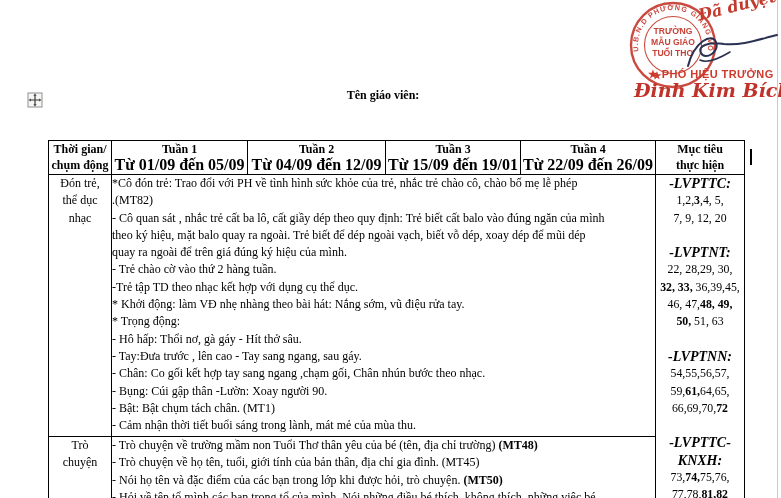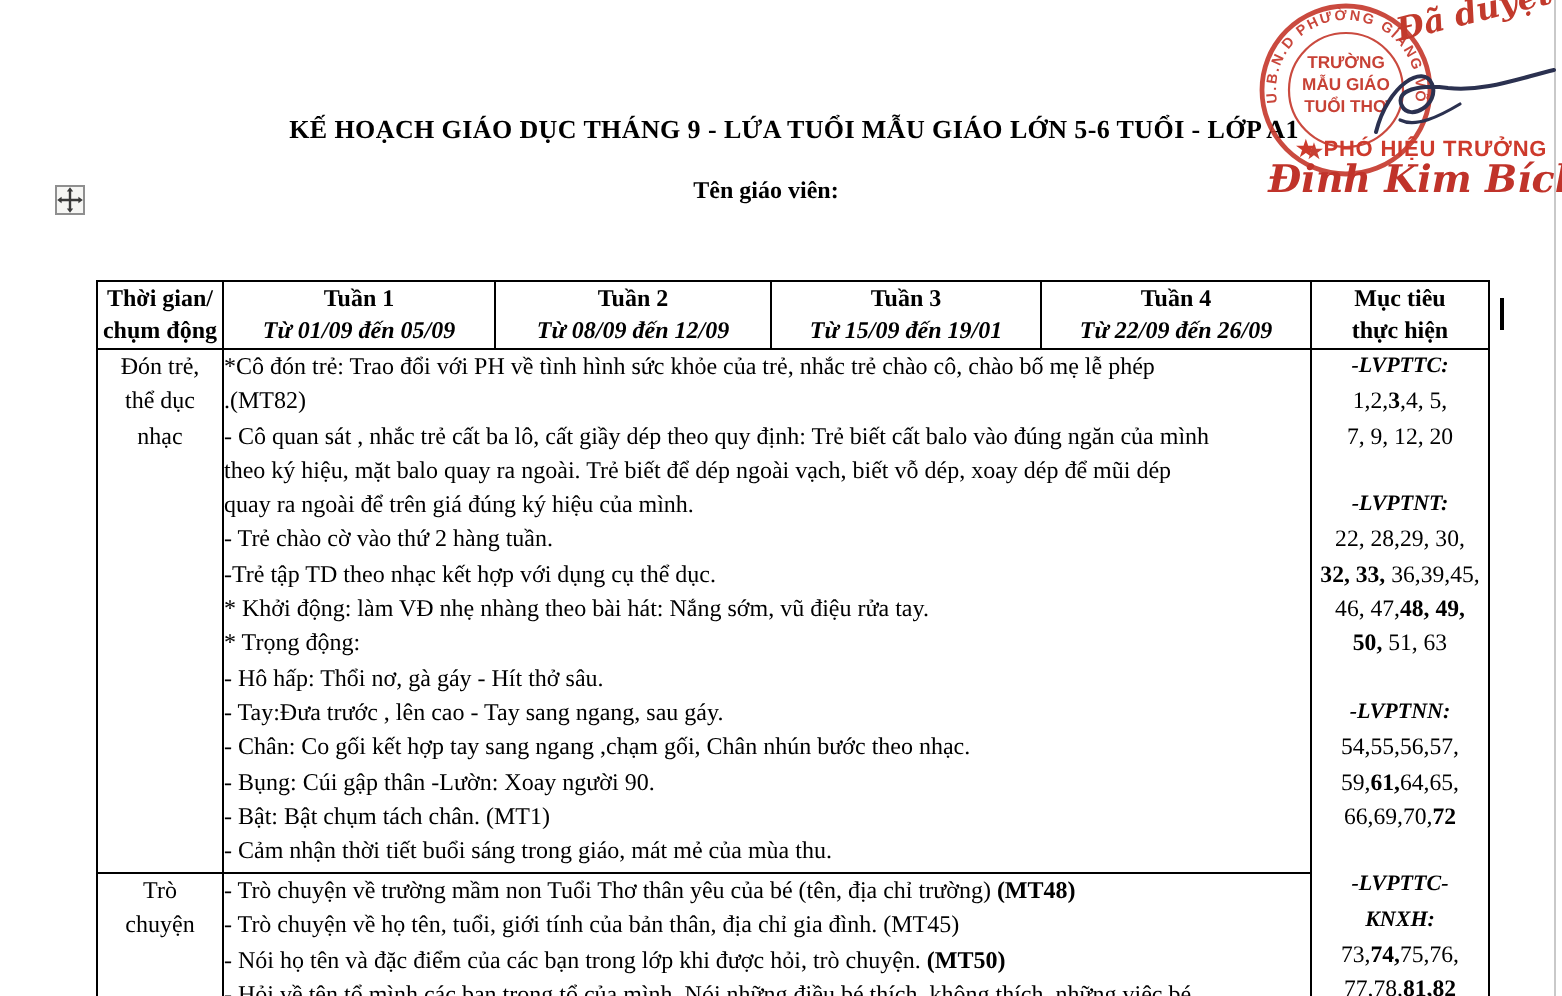--- a/index.html
+++ b/index.html
@@ -12,28 +12,28 @@
              font-weight:bold;font-size:13px;letter-spacing:.2px;white-space:nowrap;}
   .doc-subtitle{position:absolute;top:88px;left:0;width:766px;text-align:center;
              font-weight:bold;font-size:12px;}
 
   .table-handle{position:absolute;left:27px;top:92px;width:16px;height:16px;}
 
   table.plan{position:absolute;left:48px;top:112px;border-collapse:collapse;table-layout:fixed;margin-top:28px;}
   table.plan th, table.plan td{border:1.5px solid #000;padding:0;vertical-align:top;}
   .hdr th{font-weight:bold;font-size:12px;text-align:center;vertical-align:middle;
           height:33px;line-height:16px;padding:1px 0;}
-  .wk-dates{font-style:italic;font-size:12px;font-weight:bold;}
+  .wk-dates{font-size:16px;font-weight:bold;}
   .activity-cell{font-weight:normal;font-size:12px;text-align:center;padding-top:1px;}
   .activity-cell .line{line-height:17.3px;}
   .content-cell{font-size:12px;padding:1px 2px 0 3px;overflow:hidden;}
   .content-cell .line{white-space:pre;line-height:17.3px;height:17.3px;}
   .targets-cell{font-size:11.8px;text-align:center;padding-top:2px;overflow:hidden;}
   .targets-cell .line{white-space:pre;line-height:17.3px;height:17.3px;}
-  .targets-cell .t-head{font-weight:bold;font-style:italic;font-size:11px;}
+  .targets-cell .t-head{font-weight:bold;font-style:italic;font-size:14px;}
   b{font-weight:bold;}
 
   .stamp-wrap{position:absolute;left:615px;top:-5px;width:180px;height:115px;pointer-events:none;}
   .stamp-note{position:absolute;left:696px;top:6px;font-family:"DejaVu Serif",serif;
               font-style:italic;font-weight:bold;font-size:16px;color:#c23a2c;
               transform:rotate(-14deg);transform-origin:left top;}
   .sig-svg{position:absolute;left:680px;top:30px;}
   .stamp-role{position:absolute;left:648px;top:68px;font-family:"Liberation Sans",sans-serif;
               font-weight:bold;font-size:11px;letter-spacing:.4px;color:#cd3a2c;white-space:nowrap;}
   .stamp-name{position:absolute;left:634px;top:79px;font-family:"DejaVu Serif",serif;
@@ -41,21 +41,20 @@
 
   .text-cursor{position:absolute;left:750px;top:149px;width:1.5px;height:16px;background:#000;}
 </style>
 </head>
 <body>
 
 <div class="canvas">
 
   <div class="page-edge"></div>
 
-  <div class="doc-title">KẾ HOẠCH GIÁO DỤC THÁNG 9 - LỨA TUỔI MẪU GIÁO LỚN 5-6 TUỔI - LỚP A1</div>
   <div class="doc-subtitle">Tên giáo viên:</div>
 
   <div class="table-handle">
     <svg width="16" height="16" viewBox="0 0 16 16">
       <rect x="1" y="1" width="14" height="14" fill="#f6f6f4" stroke="#8f8f8f" stroke-width="1"></rect>
       <path d="M8,3.2 L8,12.8 M3.2,8 L12.8,8" stroke="#3a3a3a" stroke-width="1.2"></path>
       <polygon points="8,1.6 6.4,3.8 9.6,3.8" fill="#3a3a3a"></polygon>
       <polygon points="8,14.4 6.4,12.2 9.6,12.2" fill="#3a3a3a"></polygon>
       <polygon points="1.6,8 3.8,6.4 3.8,9.6" fill="#3a3a3a"></polygon>
       <polygon points="14.4,8 12.2,6.4 12.2,9.6" fill="#3a3a3a"></polygon>
@@ -76,21 +75,21 @@
       <th>
         <div>Thời gian/</div>
         <div>chụm động</div>
       </th>
       <th>
         <div>Tuần 1</div>
         <div class="wk-dates">Từ 01/09 đến 05/09</div>
       </th>
       <th>
         <div>Tuần 2</div>
-        <div class="wk-dates">Từ 08/09 đến 12/09</div>
+        <div class="wk-dates">Từ 04/09 đến 12/09</div>
       </th>
       <th>
         <div>Tuần 3</div>
         <div class="wk-dates">Từ 15/09 đến 19/01</div>
       </th>
       <th>
         <div>Tuần 4</div>
         <div class="wk-dates">Từ 22/09 đến 26/09</div>
       </th>
       <th>
@@ -112,21 +111,21 @@
             <div class="line"><span>quay ra ngoài để trên giá đúng ký hiệu của mình.</span></div>
             <div class="line"><span>- Trẻ chào cờ vào thứ 2 hàng tuần.</span></div>
             <div class="line"><span>-Trẻ tập TD theo nhạc kết hợp với dụng cụ thể dục.</span></div>
             <div class="line"><span>* Khởi động: làm VĐ nhẹ nhàng theo bài hát: Nắng sớm, vũ điệu rửa tay.</span></div>
             <div class="line"><span>* Trọng động:</span></div>
             <div class="line"><span>- Hô hấp: Thổi nơ, gà gáy - Hít thở sâu.</span></div>
             <div class="line"><span>- Tay:Đưa trước , lên cao - Tay sang ngang, sau gáy.</span></div>
             <div class="line"><span>- Chân: Co gối kết hợp tay sang ngang ,chạm gối, Chân nhún bước theo nhạc.</span></div>
             <div class="line"><span>- Bụng: Cúi gập thân -Lườn: Xoay người 90.</span></div>
             <div class="line"><span>- Bật: Bật chụm tách chân. (MT1)</span></div>
-            <div class="line"><span>- Cảm nhận thời tiết buổi sáng trong giáo, mát mẻ của mùa thu.</span></div>
+            <div class="line"><span>- Cảm nhận thời tiết buổi sáng trong lành, mát mẻ của mùa thu.</span></div>
           </td>
       <td class="targets-cell" rowspan="2">
             <div class="line t-head">-LVPTTC:</div>
             <div class="line"><span>1,2,</span><b>3</b><span>,4, 5,</span></div>
             <div class="line"><span>7, 9, 12, 20</span></div>
             <div class="line"></div>
             <div class="line t-head">-LVPTNT:</div>
             <div class="line"><span>22, 28,29, 30,</span></div>
             <div class="line"><span></span><b>32, 33,</b><span> 36,39,45,</span></div>
             <div class="line"><span>46, 47,</span><b>48, 49,</b><span></span></div>

